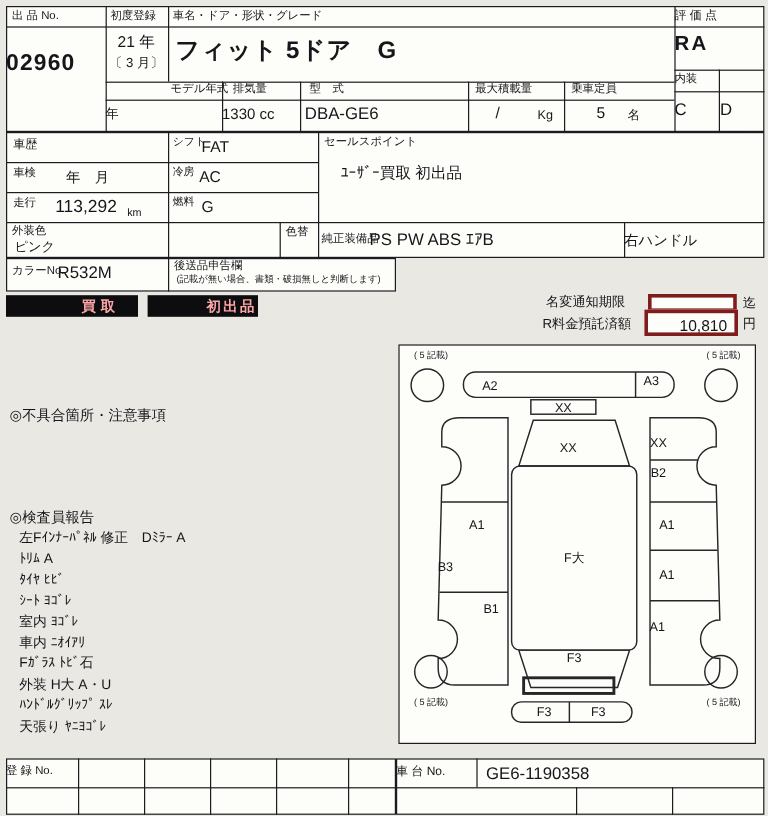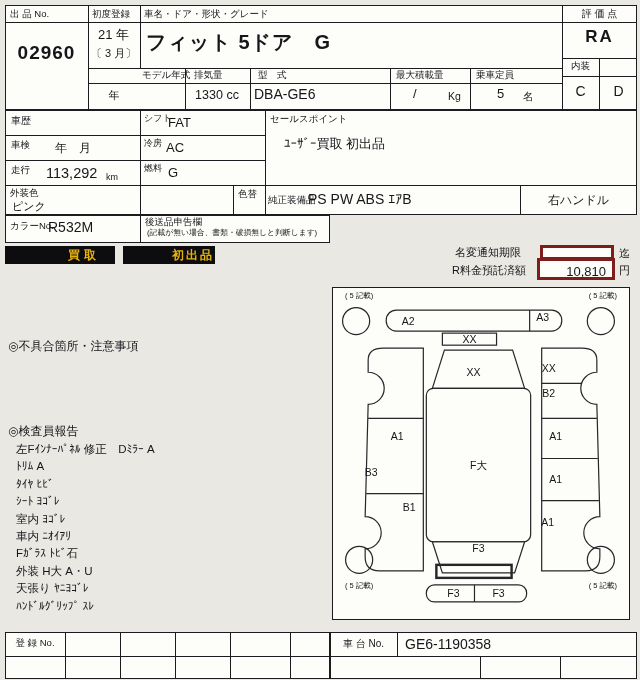--- a/index.html
+++ b/index.html
@@ -2,22 +2,22 @@
 <html><head>
 <meta charset="utf-8">
 <style>
   * { margin:0; padding:0; box-sizing:border-box; }
   html,body { width:640px; height:680px; }
   body { background:#e9e8e3; font-family:"Liberation Sans","DejaVu Sans",sans-serif; color:#16161a; }
   .sheet { position:relative; width:640px; height:680px; background:#e9e8e3; overflow:hidden; }
   .box { position:absolute; background:#fdfdfa; border:1.5px solid #1b1b20;text-align:center; }
   .ln { position:absolute; background:#1b1b20; }
   .t { position:absolute; white-space:pre; line-height:1.15; }
-  .c { text-align:center; }
-  .badge { position:absolute; background:#0d0d10; color:#eab308; display:flex; align-items:center; justify-content:center; font-weight:bold; letter-spacing:4px;padding-left:48px; }
+  .c { }
+  .badge { position:absolute; background:#0d0d10; color:#fca5a5; display:flex; align-items:center; justify-content:center; font-weight:bold; letter-spacing:4px;padding-left:48px; }
   .feebox { position:absolute; background:#fdfdfa; border:3px solid #7f1d1d; }
   ul.items { position:absolute; list-style:none; }
   ul.items li { white-space:pre; }
   svg text { font-family:"Liberation Sans","DejaVu Sans",sans-serif; }
 </style>
 </head>
 <body>
 
 <div class="sheet">
 
@@ -113,22 +113,22 @@
   <div class="t" style="left:8px; top:425px; font-size:12px;">◎検査員報告</div>
   <ul class="items" id="inspector-items" style="left:16px; top:441px; width:310px; font-size:11.5px; line-height:17.4px;">
       <li>左Fｲﾝﾅｰﾊﾟﾈﾙ 修正　Dﾐﾗｰ A</li>
       <li>ﾄﾘﾑ A</li>
       <li>ﾀｲﾔ ﾋﾋﾞ</li>
       <li>ｼｰﾄ ﾖｺﾞﾚ</li>
       <li>室内 ﾖｺﾞﾚ</li>
       <li>車内 ﾆｵｲｱﾘ</li>
       <li>Fｶﾞﾗｽ ﾄﾋﾞ石</li>
       <li>外装 H大 A・U</li>
+      <li>ﾊﾝﾄﾞﾙｸﾞﾘｯﾌﾟ ｽﾚ</li>
       <li>天張り ﾔﾆﾖｺﾞﾚ</li>
-      <li>ﾊﾝﾄﾞﾙｸﾞﾘｯﾌﾟ ｽﾚ</li>
     </ul>
 
   <div class="box" style="left:332px; top:287px; width:298px; height:333px;">
     <svg width="100%" height="100%" viewBox="0 0 295 330">
       <g stroke="#26262a" fill="none" stroke-width="1.2">
         <circle cx="23" cy="33" r="13.5"></circle>
         <circle cx="267" cy="33" r="13.5"></circle>
         <circle cx="26" cy="271" r="13.5"></circle>
         <circle cx="267" cy="271" r="13.5"></circle>
         <rect x="53" y="22" width="175" height="21" rx="10"></rect>

